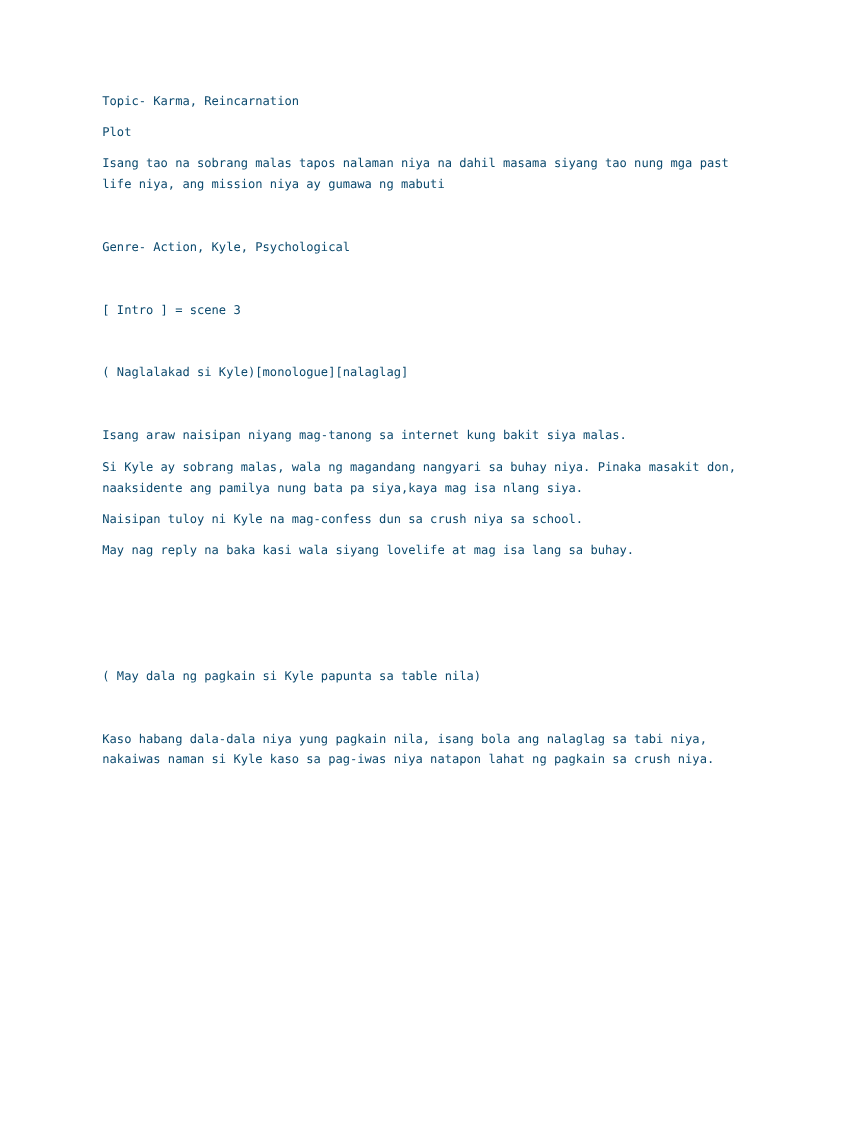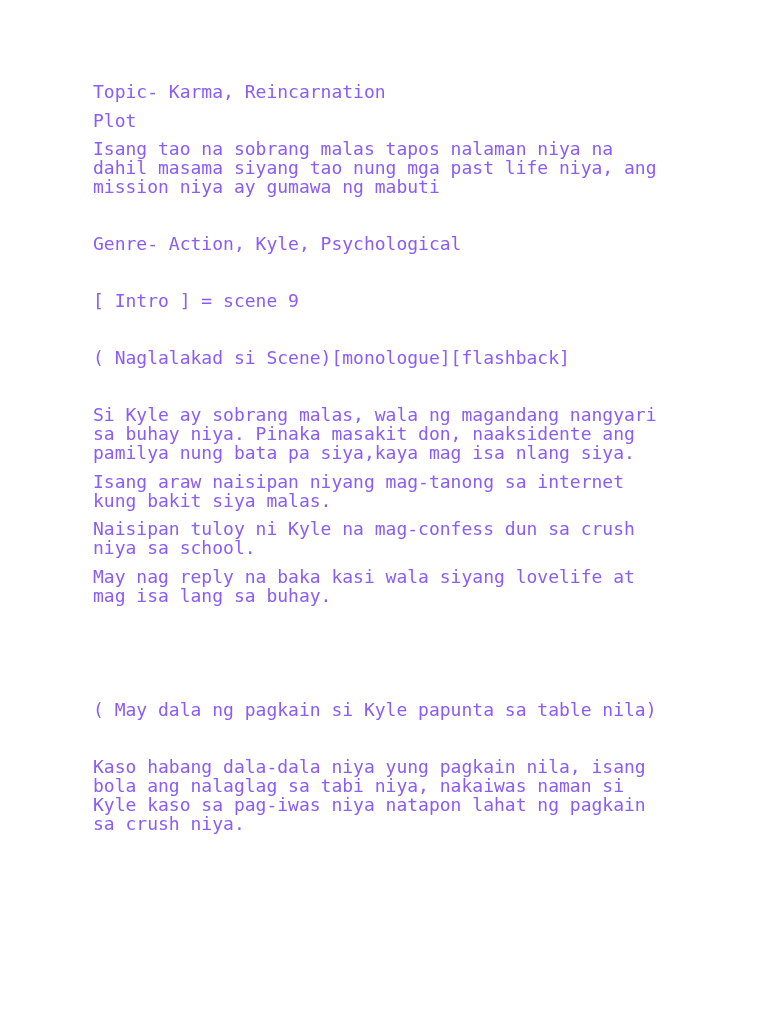--- a/index.html
+++ b/index.html
@@ -12,49 +12,49 @@
     width: 768px;
     height: 1024px;
     margin: 0 auto;
     background: #ffffff;
     box-sizing: border-box;
     padding: 82px 95px 0 93px;
     overflow: hidden;
   }
   .doc-body {
     font-family: "DejaVu Sans Mono", "Liberation Mono", monospace;
-    font-size: 18px;
+    font-size: 11px;
     line-height: 19px;
-    color: #8b5cf6;
+    color: #0c4a6e;
     width: 580px;
   }
   .para {
     margin: 0 0 9.5px 0;
     min-height: 19px;
     white-space: pre-wrap;
     overflow-wrap: break-word;
   }
 </style>
 </head>
 <body>
 
 <div class="page">
   <div class="doc-body">
     <p class="para">Topic- Karma, Reincarnation</p>
     <p class="para">Plot</p>
     <p class="para">Isang tao na sobrang malas tapos nalaman niya na dahil masama siyang tao nung mga past life niya, ang mission niya ay gumawa ng mabuti</p>
     <p class="para"></p>
     <p class="para">Genre- Action, Kyle, Psychological</p>
     <p class="para"></p>
-    <p class="para">[ Intro ] = scene 9</p>
+    <p class="para">[ Intro ] = scene 3</p>
     <p class="para"></p>
-    <p class="para">( Naglalakad si Scene)[monologue][flashback]</p>
+    <p class="para">( Naglalakad si Kyle)[monologue][nalaglag]</p>
     <p class="para"></p>
+    <p class="para">Isang araw naisipan niyang mag-tanong sa internet kung bakit siya malas.</p>
     <p class="para">Si Kyle ay sobrang malas, wala ng magandang nangyari sa buhay niya. Pinaka masakit don, naaksidente ang pamilya nung bata pa siya,kaya mag isa nlang siya.</p>
-    <p class="para">Isang araw naisipan niyang mag-tanong sa internet kung bakit siya malas.</p>
     <p class="para">Naisipan tuloy ni Kyle na mag-confess dun sa crush niya sa school.</p>
     <p class="para">May nag reply na baka kasi wala siyang lovelife at mag isa lang sa buhay.</p>
     <p class="para"></p>
     <p class="para"></p>
     <p class="para"></p>
     <p class="para">( May dala ng pagkain si Kyle papunta sa table nila)</p>
     <p class="para"></p>
     <p class="para">Kaso habang dala-dala niya yung pagkain nila, isang bola ang nalaglag sa tabi niya, nakaiwas naman si Kyle kaso sa pag-iwas niya natapon lahat ng pagkain sa crush niya.</p>
   </div>
 </div>

